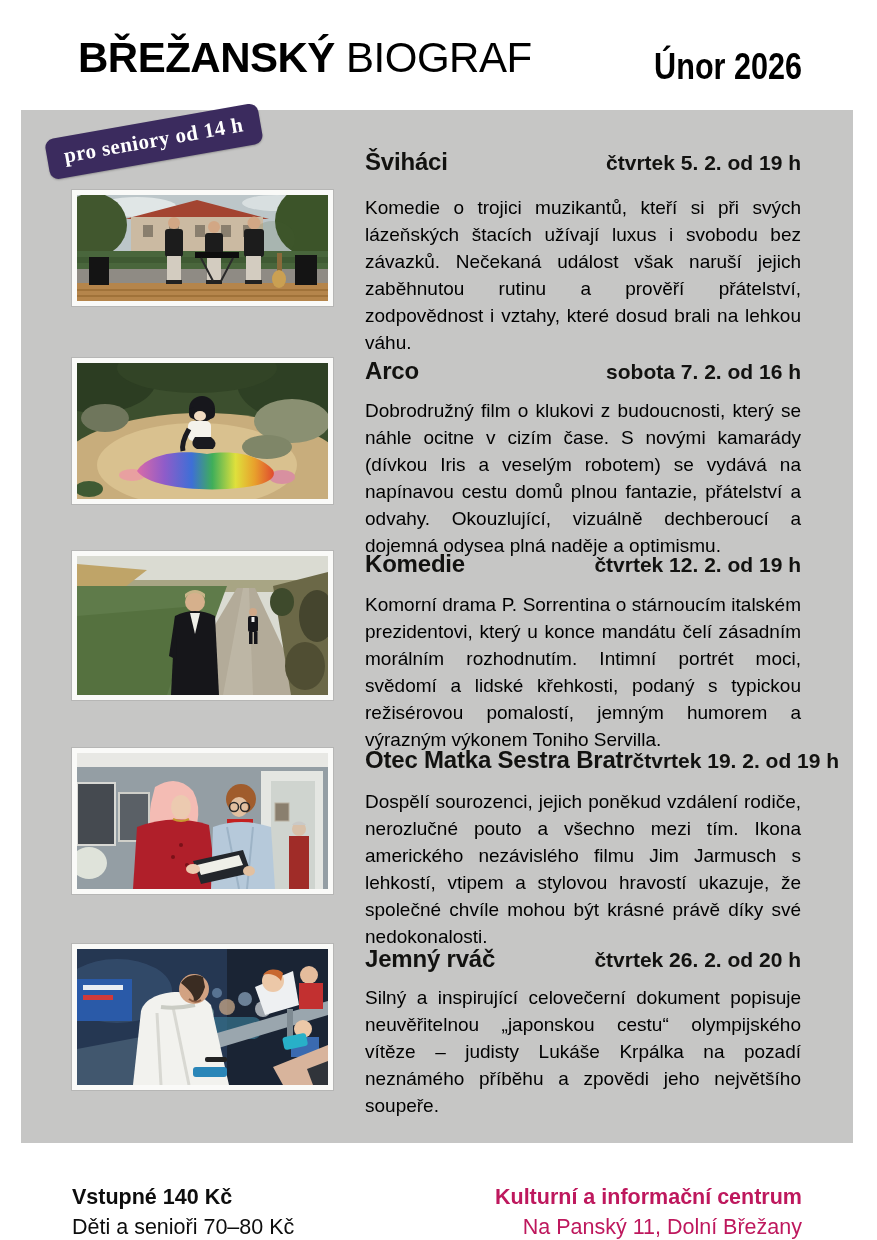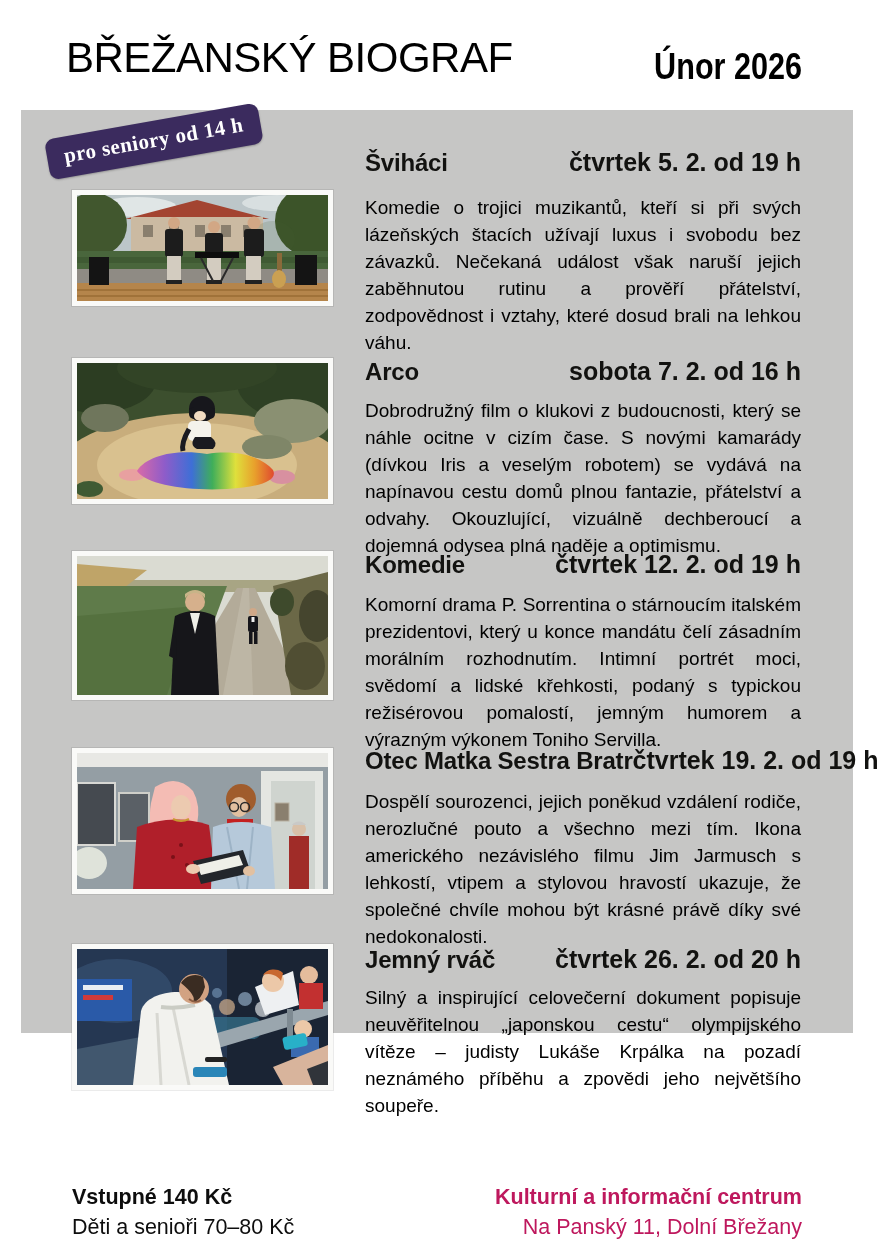--- a/index.html
+++ b/index.html
@@ -12,30 +12,30 @@
   body{
     width:877px;height:1240px;position:relative;background:#ffffff;
     font-family:"Liberation Sans","DejaVu Sans",sans-serif;color:var(--ink);
     overflow:hidden;
   }
   
   .header-title{
     position:absolute;left:66px;top:37px;font-size:42px;line-height:1;
     letter-spacing:-0.5px;white-space:nowrap;color:#000;
   }
-  .header-title .tbold{font-weight:400;}
+  .header-title .tbold{font-weight:700;margin-left:12px;}
   .header-title .tlight{font-weight:400;}
   .month{
     position:absolute;top:49px;right:75px;font-size:36px;line-height:1;
     font-weight:700;color:#000;transform:scaleX(.85);transform-origin:100% 50%;
     white-space:nowrap;
   }
   
   .panel{
-    position:absolute;left:21px;top:110px;width:832px;height:923px;
+    position:absolute;left:21px;top:110px;width:832px;height:1033px;
     background:var(--panel-bg);
   }
   
   .badge{
     position:absolute;left:44px;top:140px;z-index:5;
     transform:rotate(-10deg);transform-origin:left top;
     background:var(--badge-bg);color:#fff;
     font-family:"Liberation Serif","DejaVu Serif",serif;
     font-weight:700;font-size:21px;letter-spacing:.5px;
     padding:7px 17px 9px;border-radius:9px;white-space:nowrap;
@@ -45,21 +45,21 @@
   .photo{
     position:absolute;left:51px;width:261px;background:#fbfbfa;
     border:5px solid #fafaf8;box-shadow:0 0 0 1px rgba(0,0,0,.08);
   }
   .photo svg{display:block;width:251px;height:auto;}
   .mtitle-row{
     position:absolute;left:344px;width:436px;display:flex;
     justify-content:space-between;align-items:baseline;white-space:nowrap;
   }
   .mtitle{font-size:24px;font-weight:700;color:#121210;letter-spacing:-0.2px;}
-  .mdate{font-size:25px;font-weight:700;color:#121210;}
+  .mdate{font-size:21px;font-weight:700;color:#121210;}
   .mdesc{
     position:absolute;left:344px;width:436px;
     font-size:19px;line-height:27px;text-align:justify;color:#000000;
   }
   .p1{top:80px}  .t1{top:38px}  .d1{top:84px}
   .p2{top:248px} .t2{top:247px} .d2{top:287px}
   .p3{top:441px} .t3{top:440px} .d3{top:481px}
   .p4{top:638px} .t4{top:636px} .d4{top:678px}
   .p5{top:834px} .t5{top:835px} .d5{top:874px}
   

